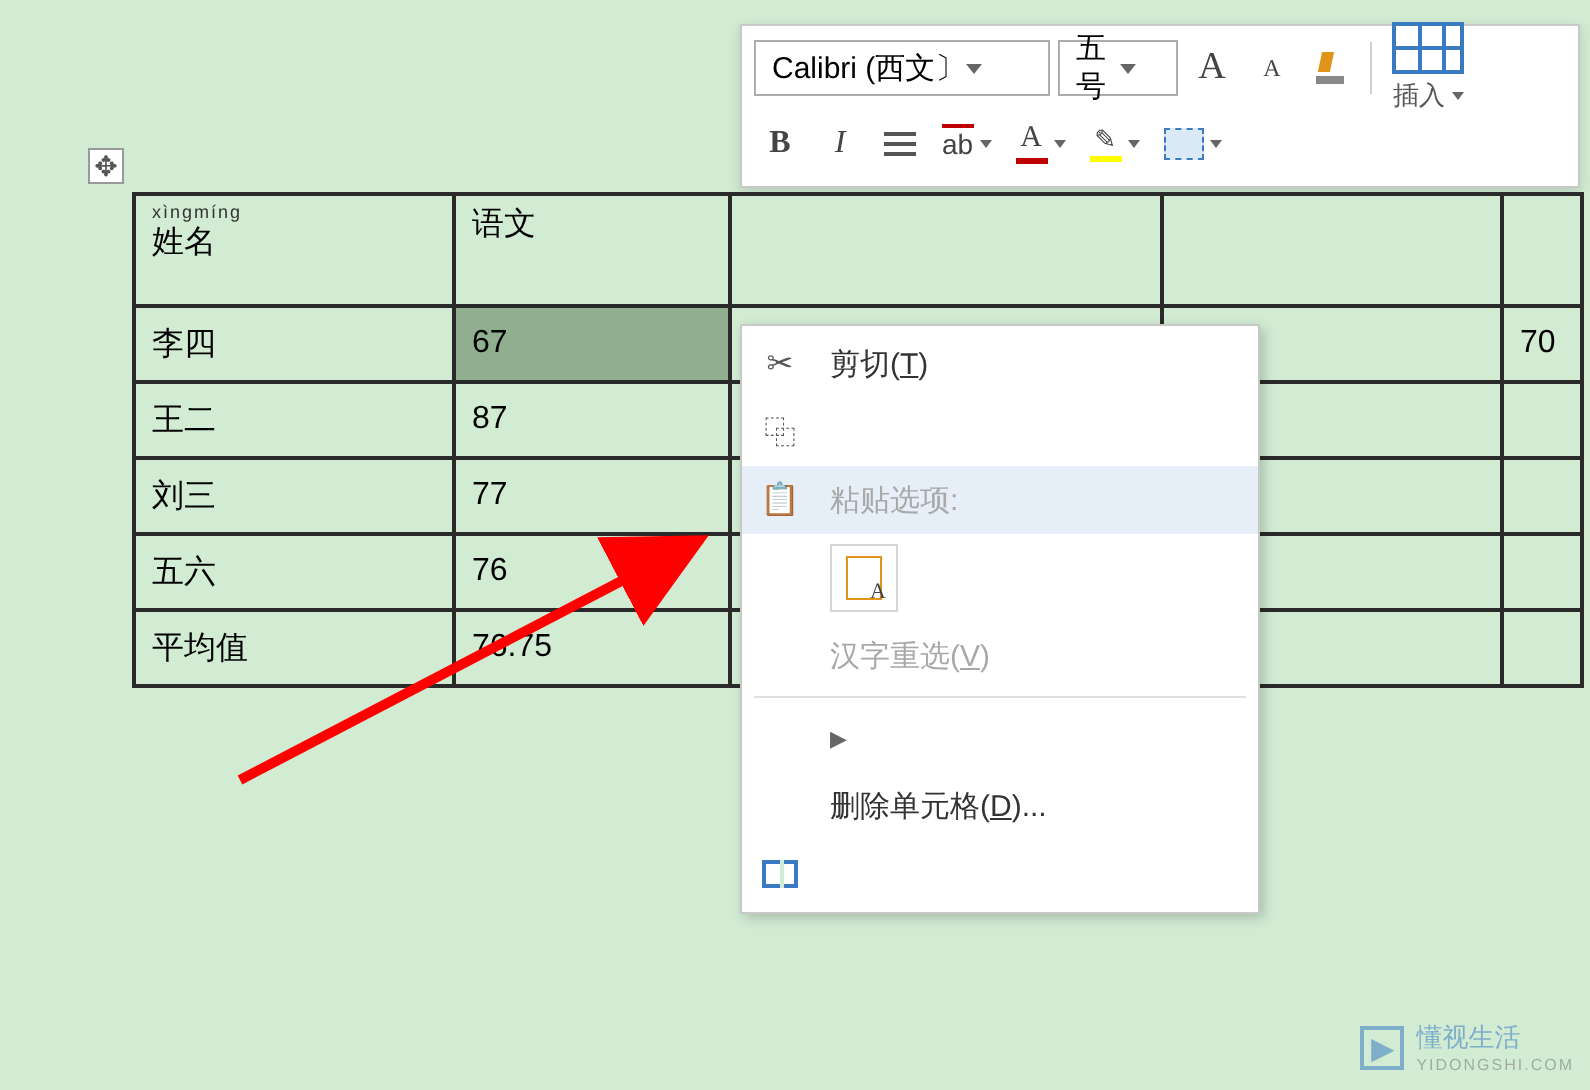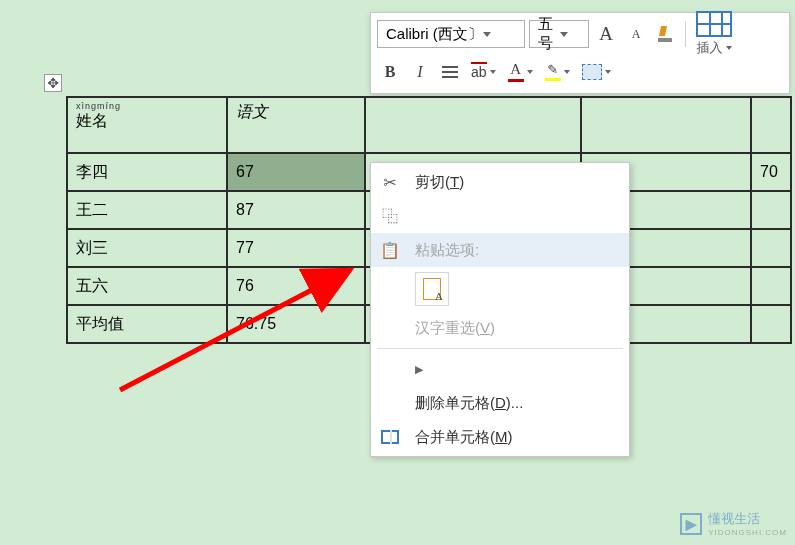--- a/index.html
+++ b/index.html
@@ -119,21 +119,21 @@
     text-align: left;
     font-size: 16px;
     padding: 2px 8px;
     font-weight: normal;
     height: 38px;
     background: #d2ecd4;
   }
   .sheet th { height: 56px; vertical-align: top; padding-top:4px;}
   .sel-cell { background: #8faf8f !important; }
   .col-name { width:160px; }
-  .col-a { width:138px;font-style:italic; }
+  .col-a { width:138px; }
   .col-b { width:216px; }
   .col-c { width:170px; }
   .col-d { width:40px; }
   .ruby { font-size:9px; display:block; color:#333; line-height:1; letter-spacing:1px;}
 
   
   .ctx {
     position:absolute;
     left:370px;
     top:162px;
@@ -344,21 +344,20 @@
     <span class="ctx-arrow">▶</span>
   </div>
   <div class="ctx-item">
     <span class="ctx-icon"></span>
     <span class="ctx-label"><span>删除单元格</span>(<span class="underline-mn">D</span>)<span>...</span></span>
   </div>
   <div class="ctx-item">
     <span class="ctx-icon">
         <span class="merge-icon"></span>
       </span>
-    <span class="ctx-label"><span>合并单元格</span>(<span class="underline-mn">M</span>)</span>
   </div>
 </div>
 
 <svg class="arrow-svg" width="280" height="240">
   <defs>
     <marker id="ah" markerWidth="12" markerHeight="12" refX="9" refY="5" orient="auto">
       <path d="M0,0 L10,5 L0,10 Z" fill="#ff0000"></path>
     </marker>
   </defs>
   <line x1="20" y1="220" x2="250" y2="100" stroke="#ff0000" stroke-width="5" marker-end="url(#ah)"></line>

